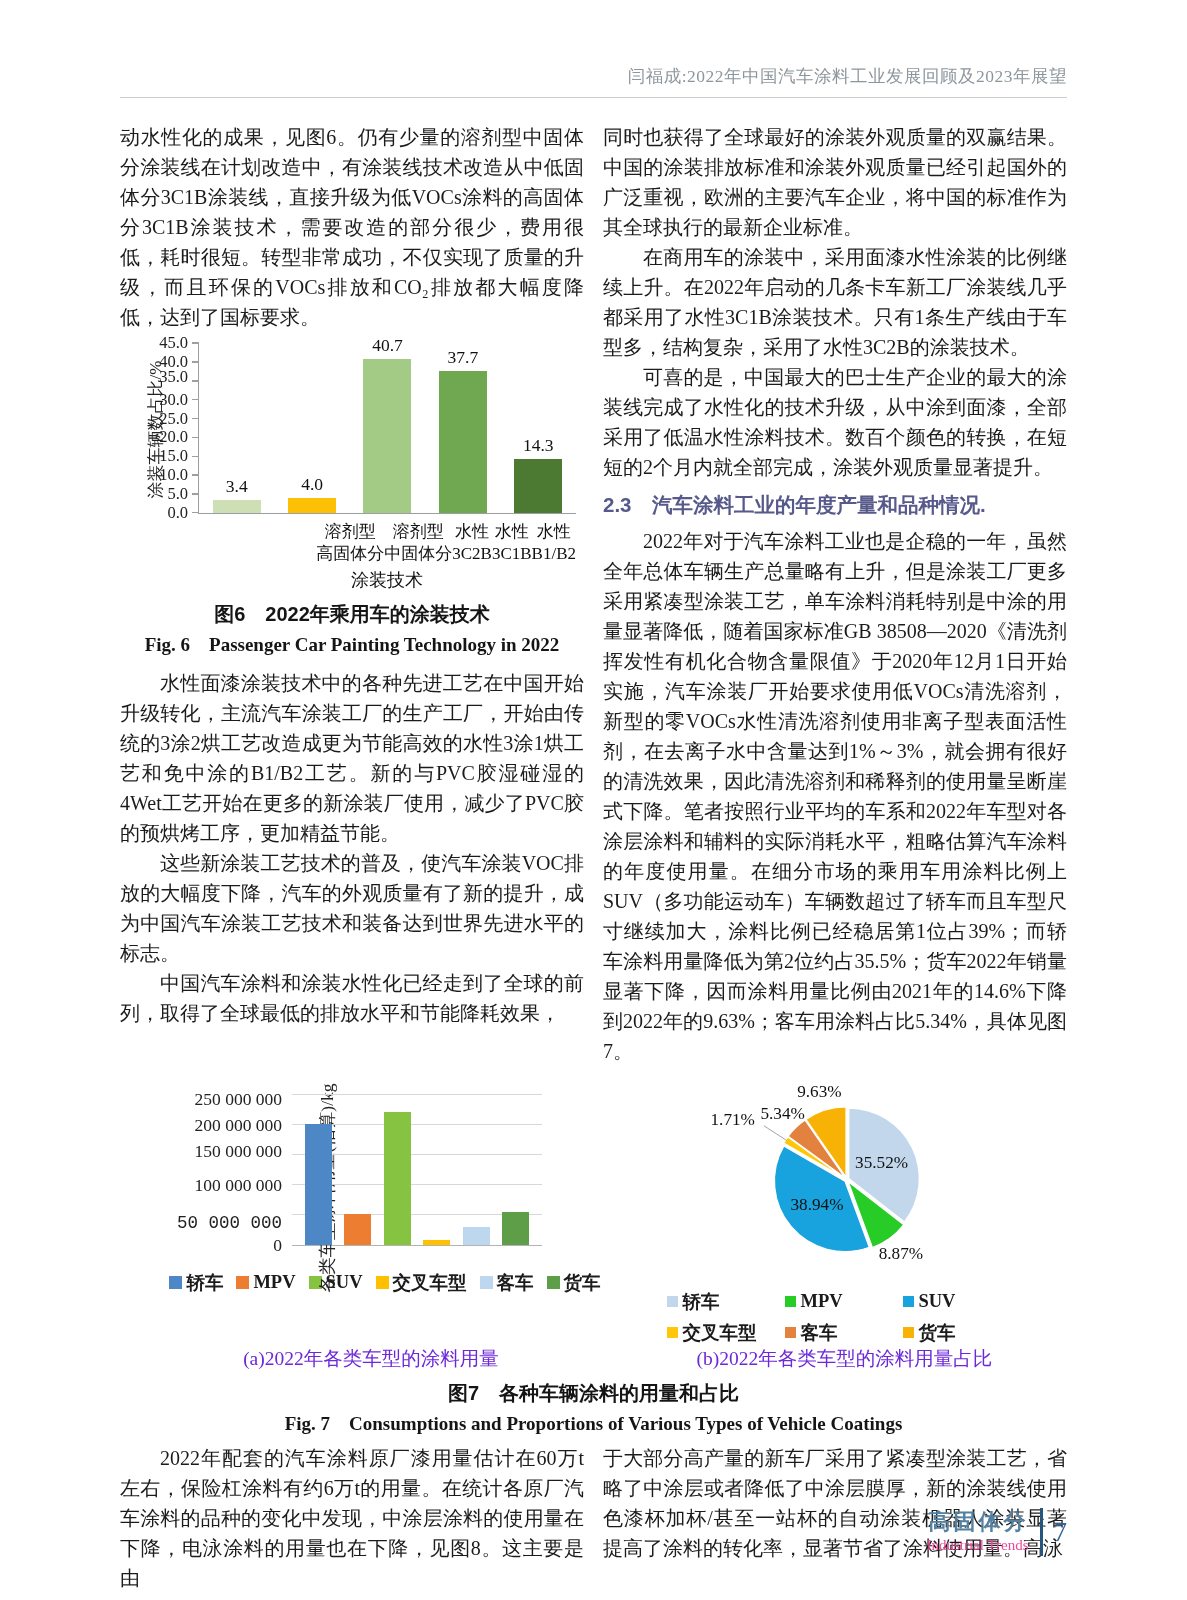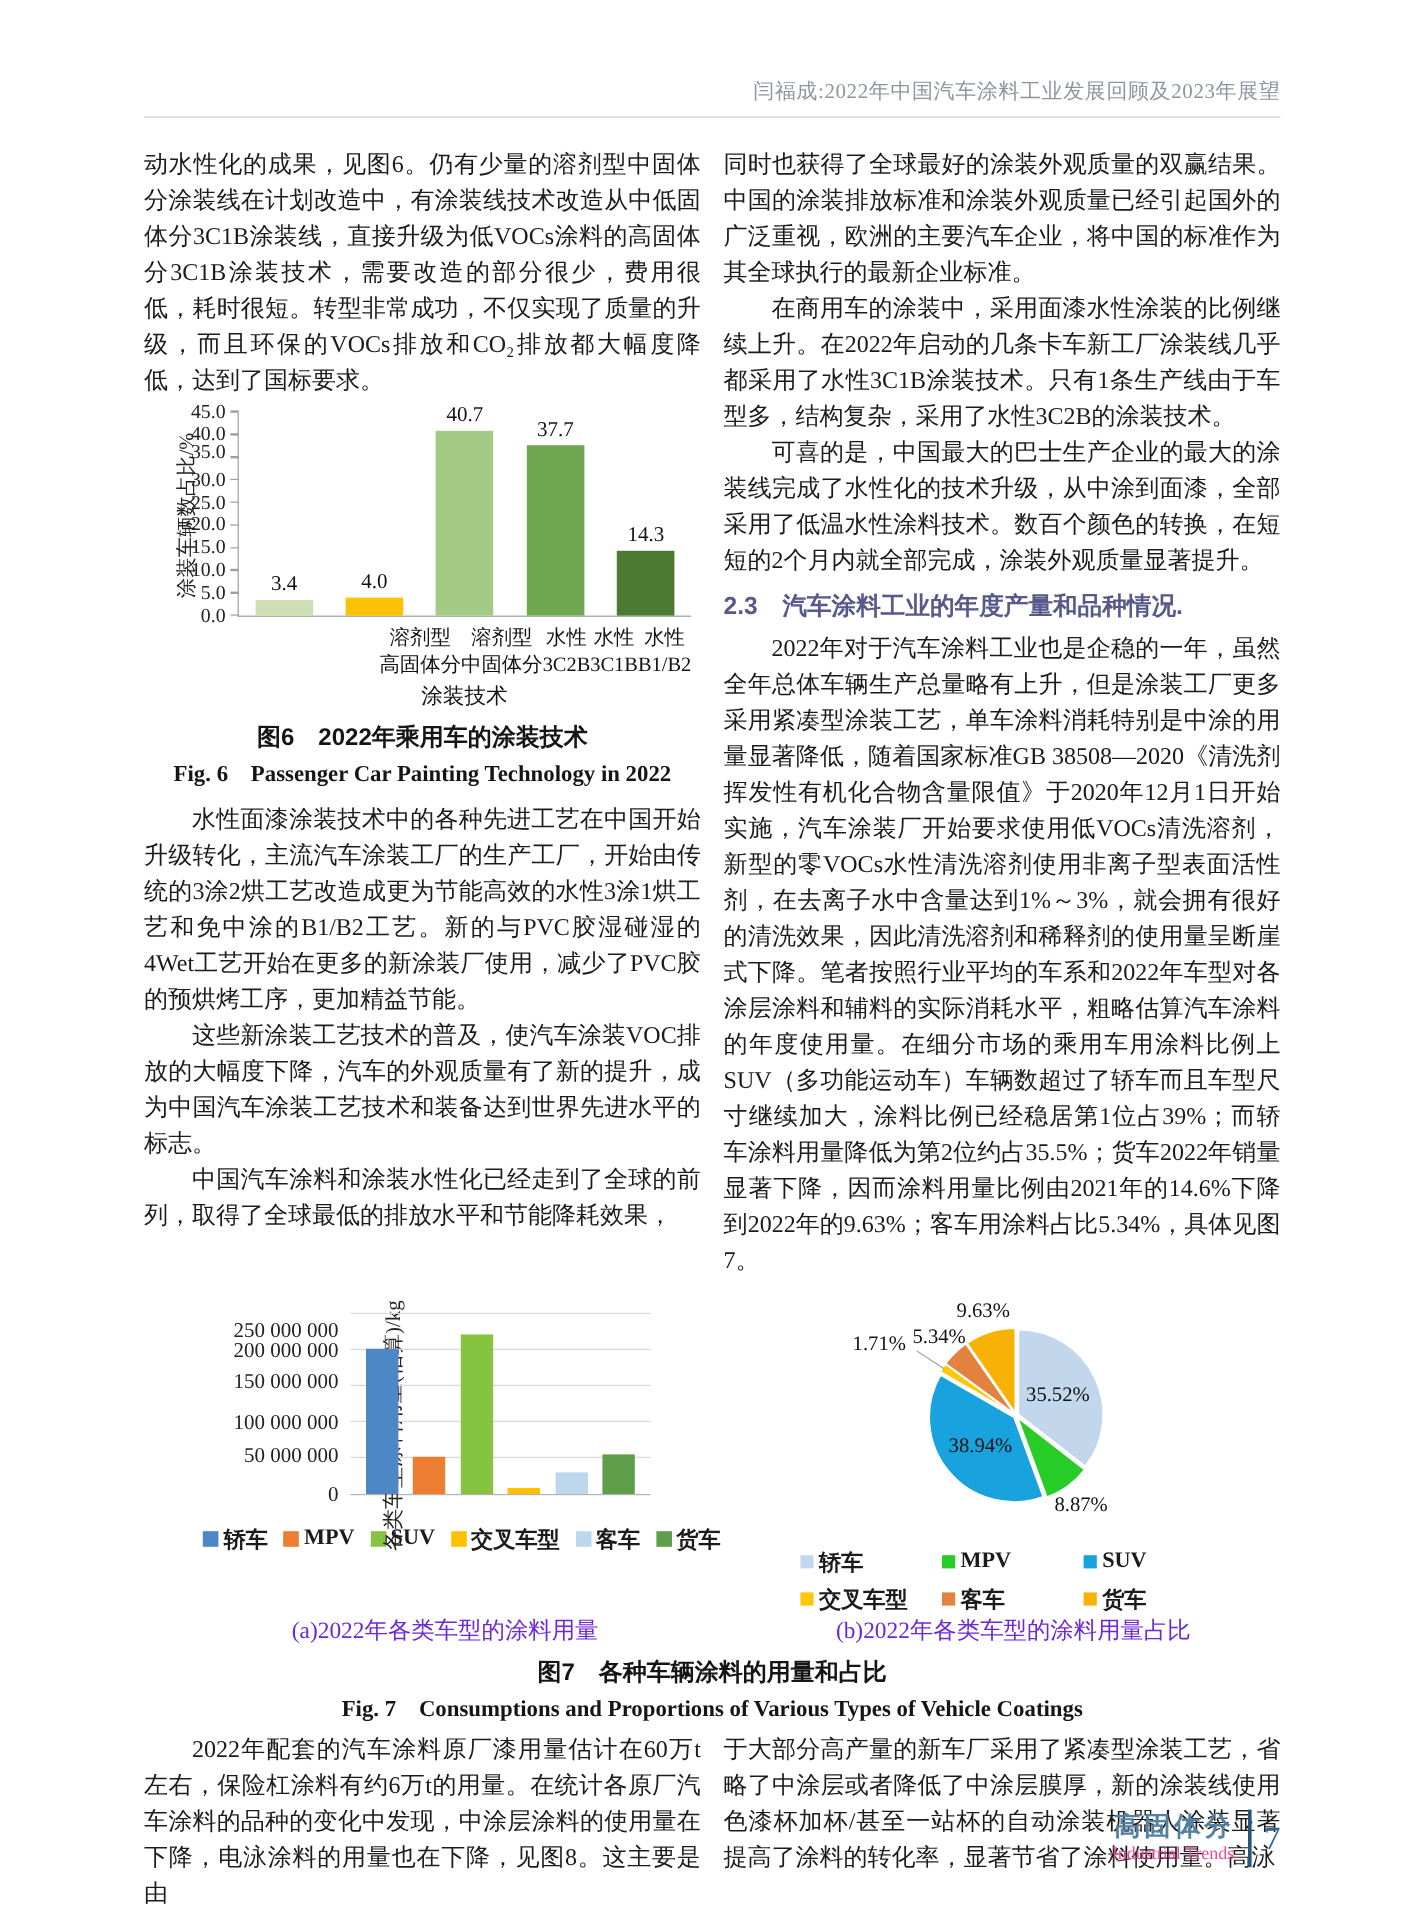--- a/index.html
+++ b/index.html
@@ -164,29 +164,29 @@
     </div>
   </div>
 
   <div class="fig7">
     <div class="f7a">
       <div class="f7a-chartwrap">
         <div class="f7a-plot" id="f7a-plot">
           <div class="f7a-ylabel">各类车型涂料用量(估算)/kg</div>
         <div class="f7a-ytick" style="bottom: 0px;">0</div>
             <div class="f7a-grid" style="bottom: 30px;"></div>
-            <div class="f7a-ytick" style="bottom: 32px;">50 000 000</div>
+            <div class="f7a-ytick" style="bottom: 22px; font-family: Liberation Mono, monospace;">50 000 000</div>
             <div class="f7a-grid" style="bottom: 60px;"></div>
             <div class="f7a-ytick" style="bottom: 60px;">100 000 000</div>
             <div class="f7a-grid" style="bottom: 90px;"></div>
             <div class="f7a-ytick" style="bottom: 94px;">150 000 000</div>
             <div class="f7a-grid" style="bottom: 120px;"></div>
             <div class="f7a-ytick" style="bottom: 120px;">200 000 000</div>
             <div class="f7a-grid" style="bottom: 150px;"></div>
-            <div class="f7a-ytick" style="bottom: 136px; text-align: center;">250 000 000</div>
+            <div class="f7a-ytick" style="bottom: 146px; text-align: center;">250 000 000</div>
             <div class="f7a-bars">
               <div class="f7a-bar" style="height: 121.2px; background: rgb(78, 135, 198);"></div>
               <div class="f7a-bar" style="height: 30.6px; background: rgb(237, 125, 49);"></div>
               <div class="f7a-bar" style="height: 133.2px; background: rgb(134, 195, 65);"></div>
               <div class="f7a-bar" style="height: 5.4px; background: rgb(255, 192, 0);"></div>
               <div class="f7a-bar" style="height: 18px; background: rgb(189, 215, 238);"></div>
               <div class="f7a-bar" style="height: 33px; background: rgb(95, 158, 73);"></div>
             </div>
           </div>
       </div>

